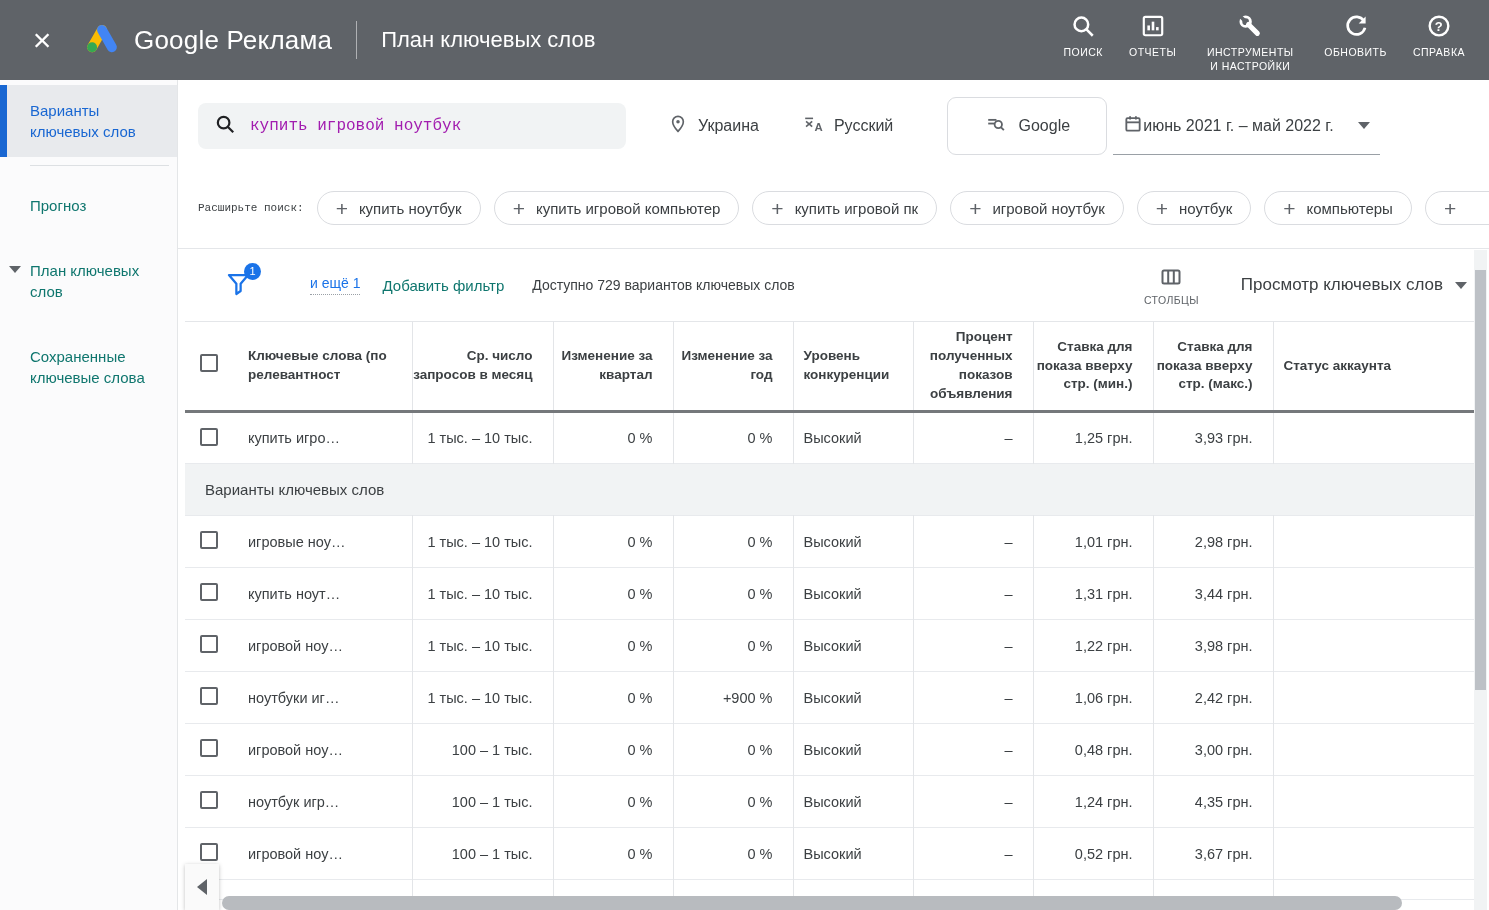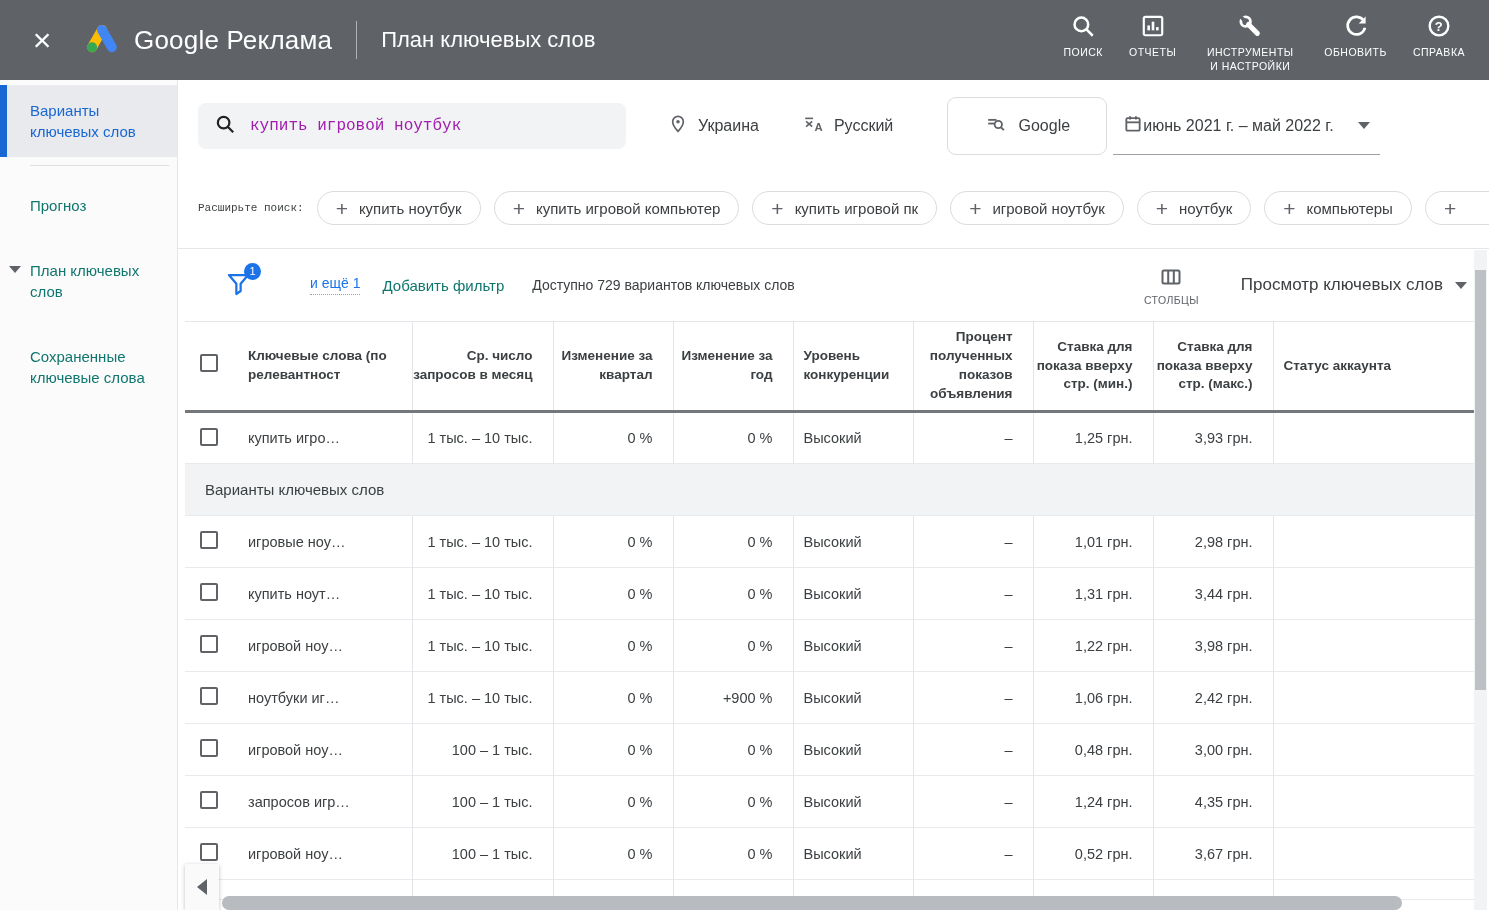--- a/index.html
+++ b/index.html
@@ -405,21 +405,21 @@
           <td class="ar">0 %</td>
           <td class="ar">0 %</td>
           <td class="al pl10">Высокий</td>
           <td class="ar">–</td>
           <td class="ar">0,48 грн.</td>
           <td class="ar">3,00 грн.</td>
           <td class="al"></td>
         </tr>
         <tr>
           <td class="check-cell no-r"><span class="checkbox"></span></td>
-          <td class="al">запросов игр…</td>
+          <td class="al">ноутбук игр…</td>
           <td class="ar">100 – 1 тыс.</td>
           <td class="ar">0 %</td>
           <td class="ar">0 %</td>
           <td class="al pl10">Высокий</td>
           <td class="ar">–</td>
           <td class="ar">1,24 грн.</td>
           <td class="ar">4,35 грн.</td>
           <td class="al"></td>
         </tr>
         <tr>

